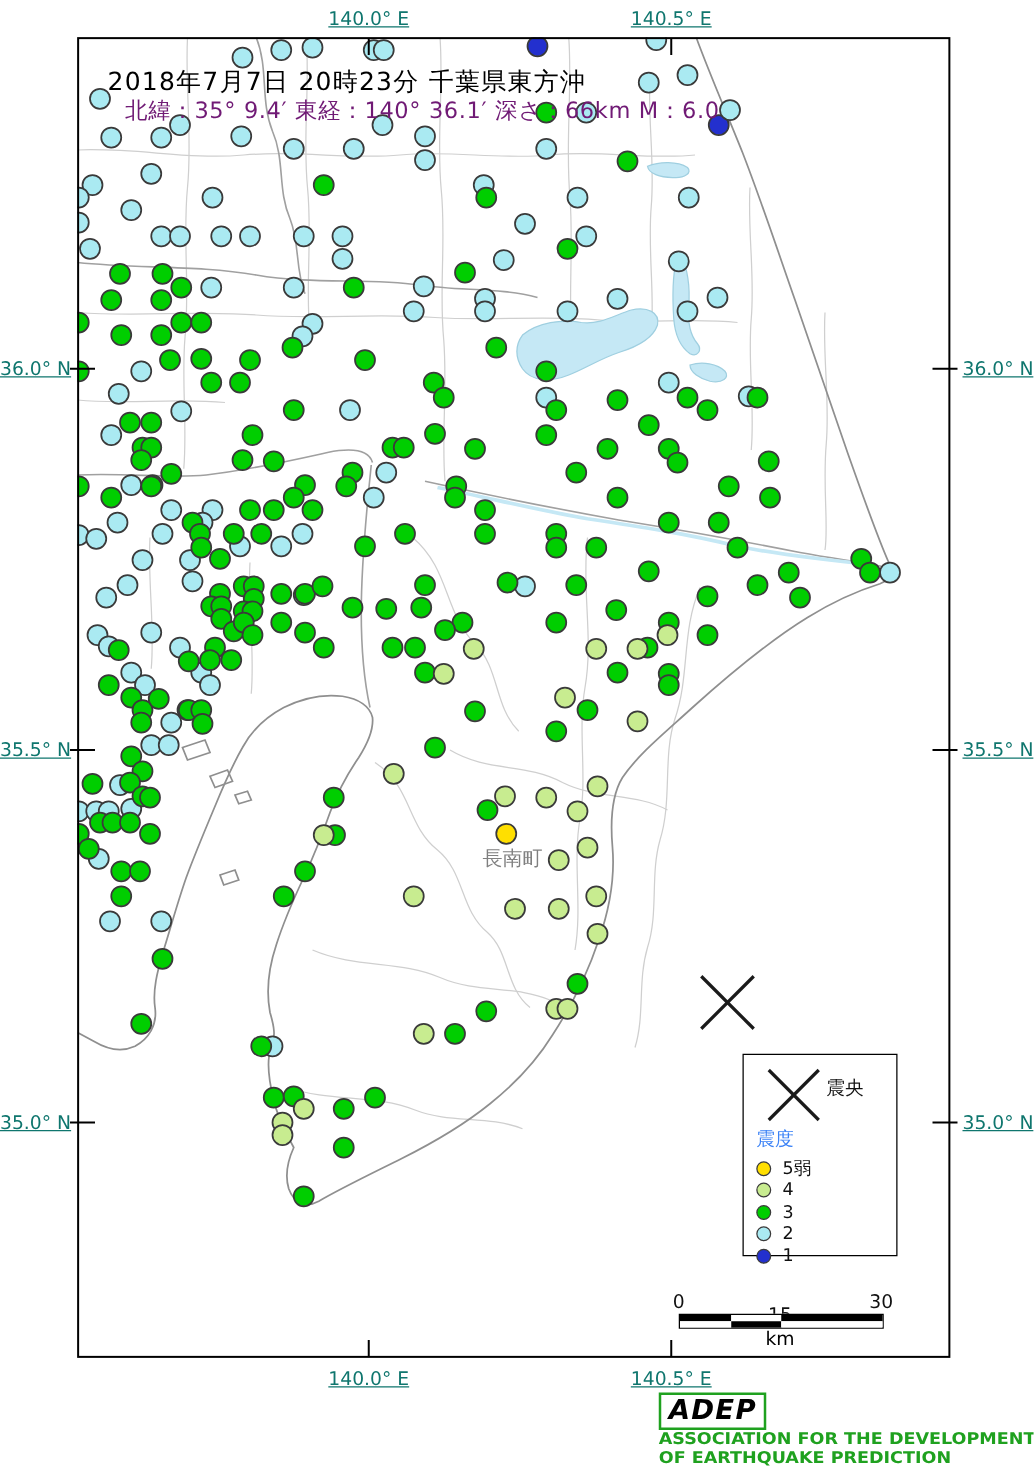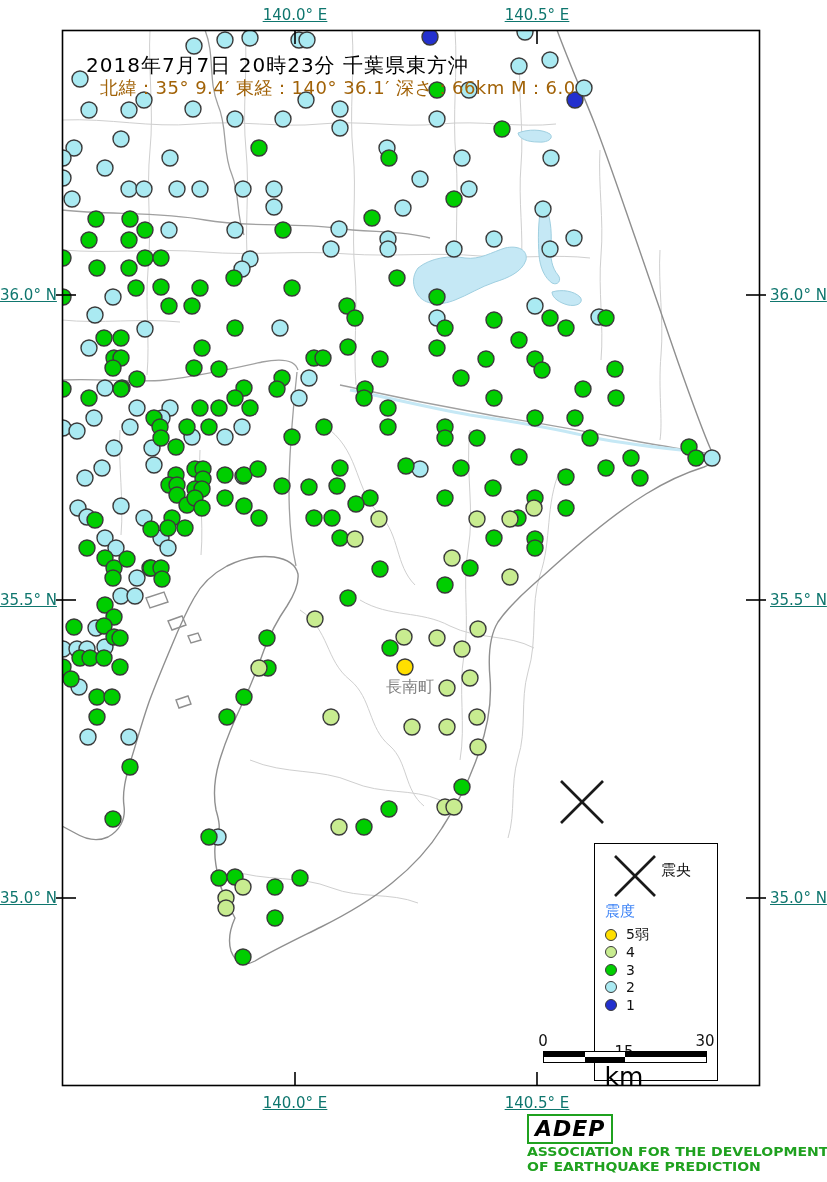--- a/index.html
+++ b/index.html
@@ -1,36 +1,36 @@
 <!DOCTYPE html>
 <html><head>
 <meta charset="utf-8">
 <style>
   html,body{margin:0;padding:0;background:#fff;}
   .page{position:relative;width:827px;height:1182px;background:#ffffff;overflow:hidden;
         font-family:"DejaVu Sans","Liberation Sans",sans-serif;color:#111;}
   #map-svg{position:absolute;left:0;top:0;}
   .axis-label{position:absolute;font-size:15px;color:#0f766e;white-space:nowrap;text-decoration:underline;}
   .title-line1{position:absolute;left:86px;top:52px;font-size:20px;letter-spacing:1px;color:#000;white-space:nowrap;}
-  .title-line2{position:absolute;left:100px;top:76px;font-size:18px;letter-spacing:0.5px;color:#a16207;white-space:nowrap;}
+  .title-line2{position:absolute;left:100px;top:76px;font-size:18px;letter-spacing:0.5px;color:#701a75;white-space:nowrap;}
   .place-label{position:absolute;font-size:16px;color:#808080;white-space:nowrap;}
-  .legend-box{position:absolute;left:594px;top:843px;width:124px;height:238px;background:#fff;
+  .legend-box{position:absolute;left:594px;top:843px;width:124px;height:162px;background:#fff;
               border:1.5px solid #000;box-sizing:border-box;}
   .legend-epicenter-row{position:absolute;left:14px;top:6px;height:48px;}
   .legend-epicenter-label{position:absolute;left:66px;top:17px;font-size:15px;color:#111;white-space:nowrap;}
   .legend-intensity-title{position:absolute;left:10px;top:58px;font-size:15px;color:#3b82f6;}
   .legend-items{position:absolute;left:10px;top:82px;}
   .legend-item{display:flex;align-items:center;height:17.5px;}
   .legend-swatch{width:12px;height:12px;border-radius:50%;border:1.3px solid #3a3a3a;box-sizing:border-box;margin-right:9px;flex:none;}
   .legend-item-label{font-size:14px;color:#111;white-space:nowrap;text-align:center;}
   .sb-labels{position:absolute;left:543px;top:1032px;width:162px;height:18px;font-size:15px;}
   .sb-labels span{position:absolute;transform:translateX(-50%);top:0;}
   .sb-bar{position:absolute;left:543px;top:1051px;width:162px;height:10px;border:1px solid #000;box-sizing:content-box;background:#fff;}
   .sb-seg{position:absolute;}
-  .sb-km{position:absolute;left:624px;top:1062px;transform:translateX(-50%);font-size:25px;color:#000;}
+  .sb-km{position:absolute;left:624px;top:1062px;transform:translateX(-50%);font-size:15px;color:#000;}
   .adep{position:absolute;left:527px;top:1114px;}
   .adep-box{display:inline-block;border:2.5px solid #1FA11F;padding:0 6px 1px 6px;}
   .adep-logo{font-size:22px;font-weight:bold;font-style:italic;color:#000000;letter-spacing:1px;}
   .adep-line{font-size:13px;font-weight:bold;color:#1FA11F;letter-spacing:0px;line-height:15px;
              transform-origin:left top;transform:scaleX(1.08);white-space:nowrap;}
 </style>
 </head>
 <body>
 
 <div class="page">

